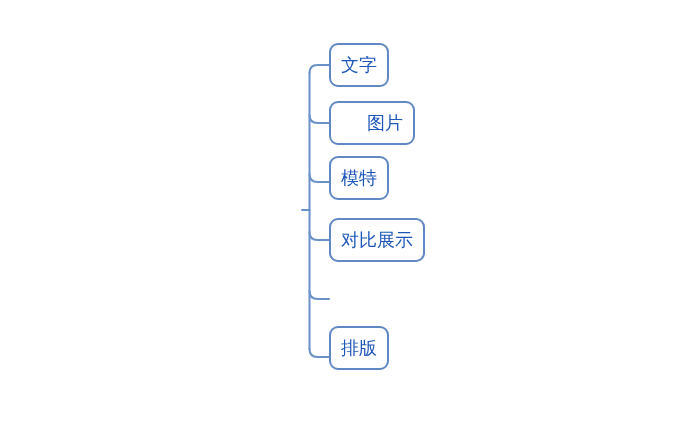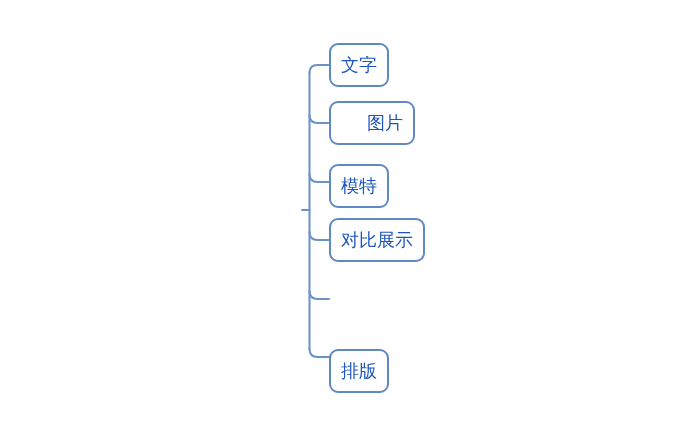--- a/index.html
+++ b/index.html
@@ -44,24 +44,24 @@
   }
   .child {
     left: 329px;
     height: 44px;
     padding: 0 10px;
     border-radius: 9px;
     font-size: 18px;
   }
   .c0 { top: 43px; }
   .c1 { top: 101px; padding-left: 36px; }
-  .c2 { top: 164px; }
+  .c2 { top: 156px; }
   .c3 { top: 218px; }
   .c4 { top: 277px; }
-  .c5 { top: 349px; }
+  .c5 { top: 326px; }
 </style>
 </head>
 <body>
 
 <div class="canvas">
 
   <svg class="links" width="675" height="435" viewBox="0 0 675 435">
     <g fill="none" stroke-width="2" stroke-linecap="round" stroke="#6a92c8">
       <path d="M 302 210 H 309.5"></path>
       <path d="M 309.5 73 V 349"></path>

